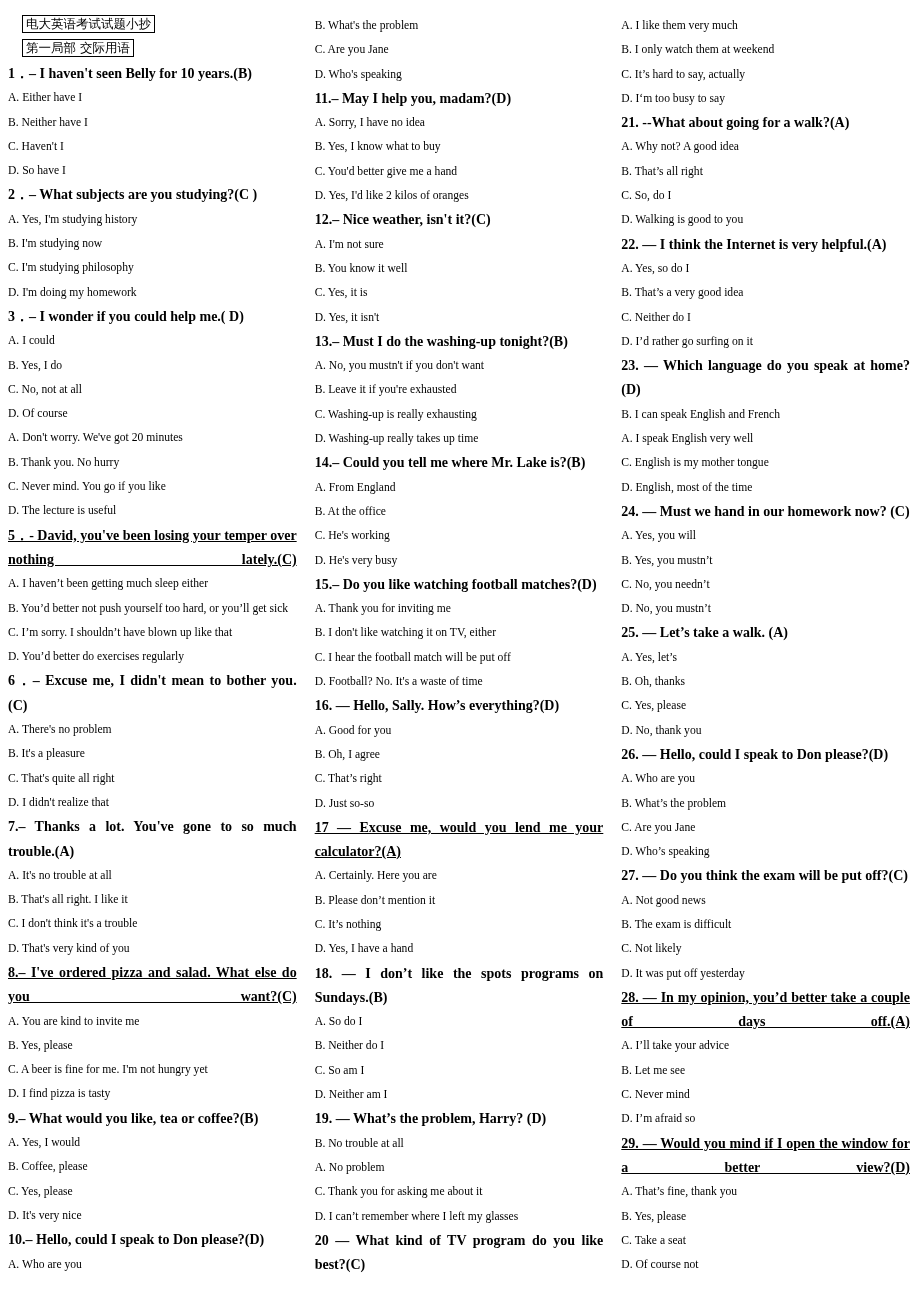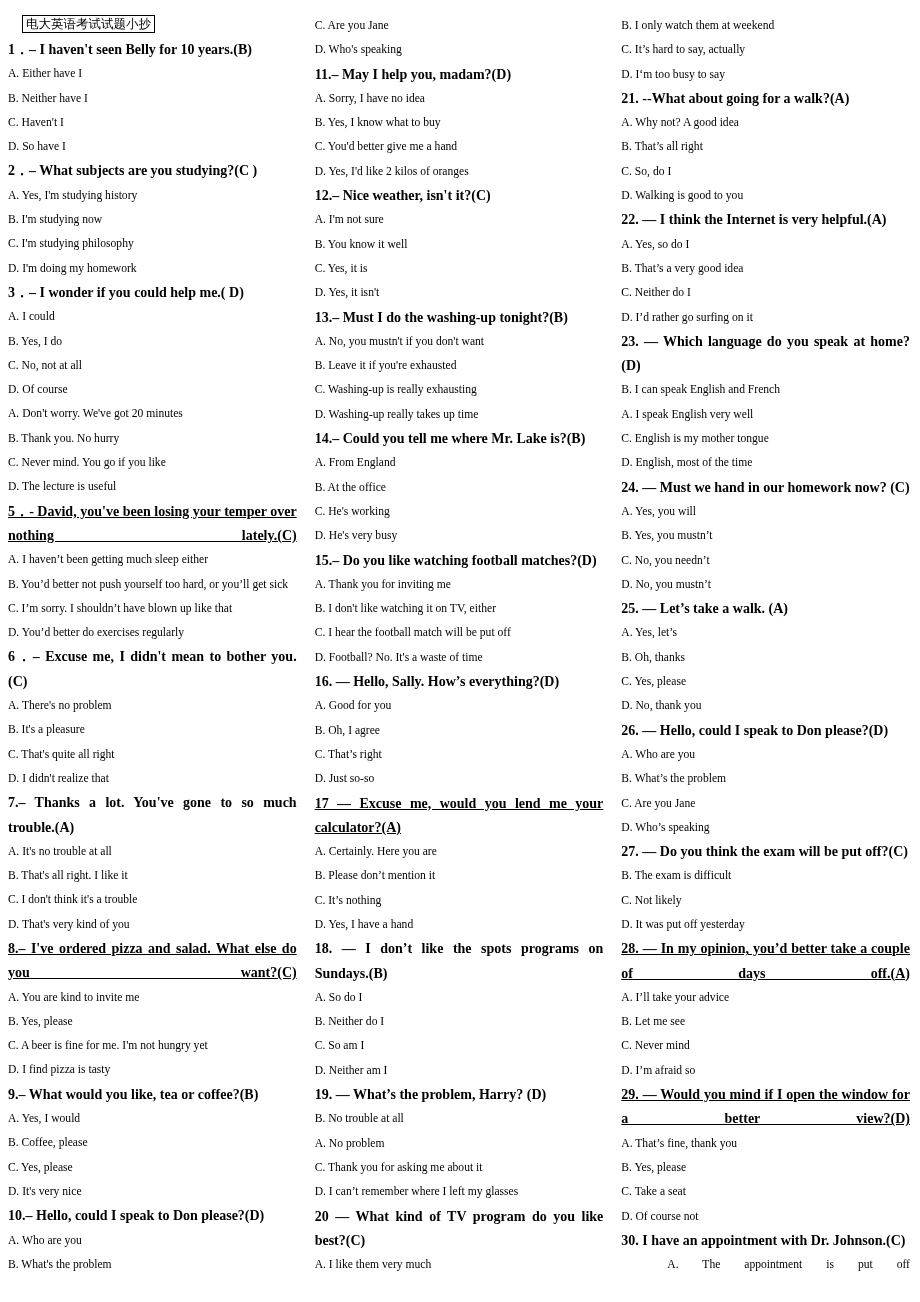--- a/index.html
+++ b/index.html
@@ -67,20 +67,23 @@
 </style>
 </head>
 <body>
 
 <div class="page">
   <div class="columns">
 
     <div class="hdr-wrap">
       <div class="hdr-box">电大英语考试试题小抄</div>
     </div>
+    <div class="hdr-wrap">
+      <div class="hdr-box">第一局部  交际用语</div>
+    </div>
 
     <div id="questions-root">
         <div class="blk">
           <p class="q">1．– I haven't seen Belly for 10 years.(B)</p>
           <p class="opt">A. Either have I</p>
           <p class="opt">B. Neither have I</p>
           <p class="opt">C. Haven't I</p>
           <p class="opt">D. So have I</p>
         </div>
         <div class="blk">
@@ -252,20 +255,21 @@
         </div>
         <div class="blk">
           <p class="q">26. — Hello, could I speak to Don please?(D)</p>
           <p class="opt">A. Who are you</p>
           <p class="opt">B. What’s the problem</p>
           <p class="opt">C. Are you Jane</p>
           <p class="opt">D. Who’s speaking</p>
         </div>
         <div class="blk">
           <p class="q">27. — Do you think the exam will be put off?(C)</p>
+          <p class="opt">A. Not good news</p>
           <p class="opt">B. The exam is difficult</p>
           <p class="opt">C. Not likely</p>
           <p class="opt">D. It was put off yesterday</p>
         </div>
         <div class="blk">
           <p class="q stretch">28. — In my opinion, you’d better take a couple of days off.(A)</p>
           <p class="opt">A. I’ll take your advice</p>
           <p class="opt">B. Let me see</p>
           <p class="opt">C. Never mind</p>
           <p class="opt">D. I’m afraid so</p>

